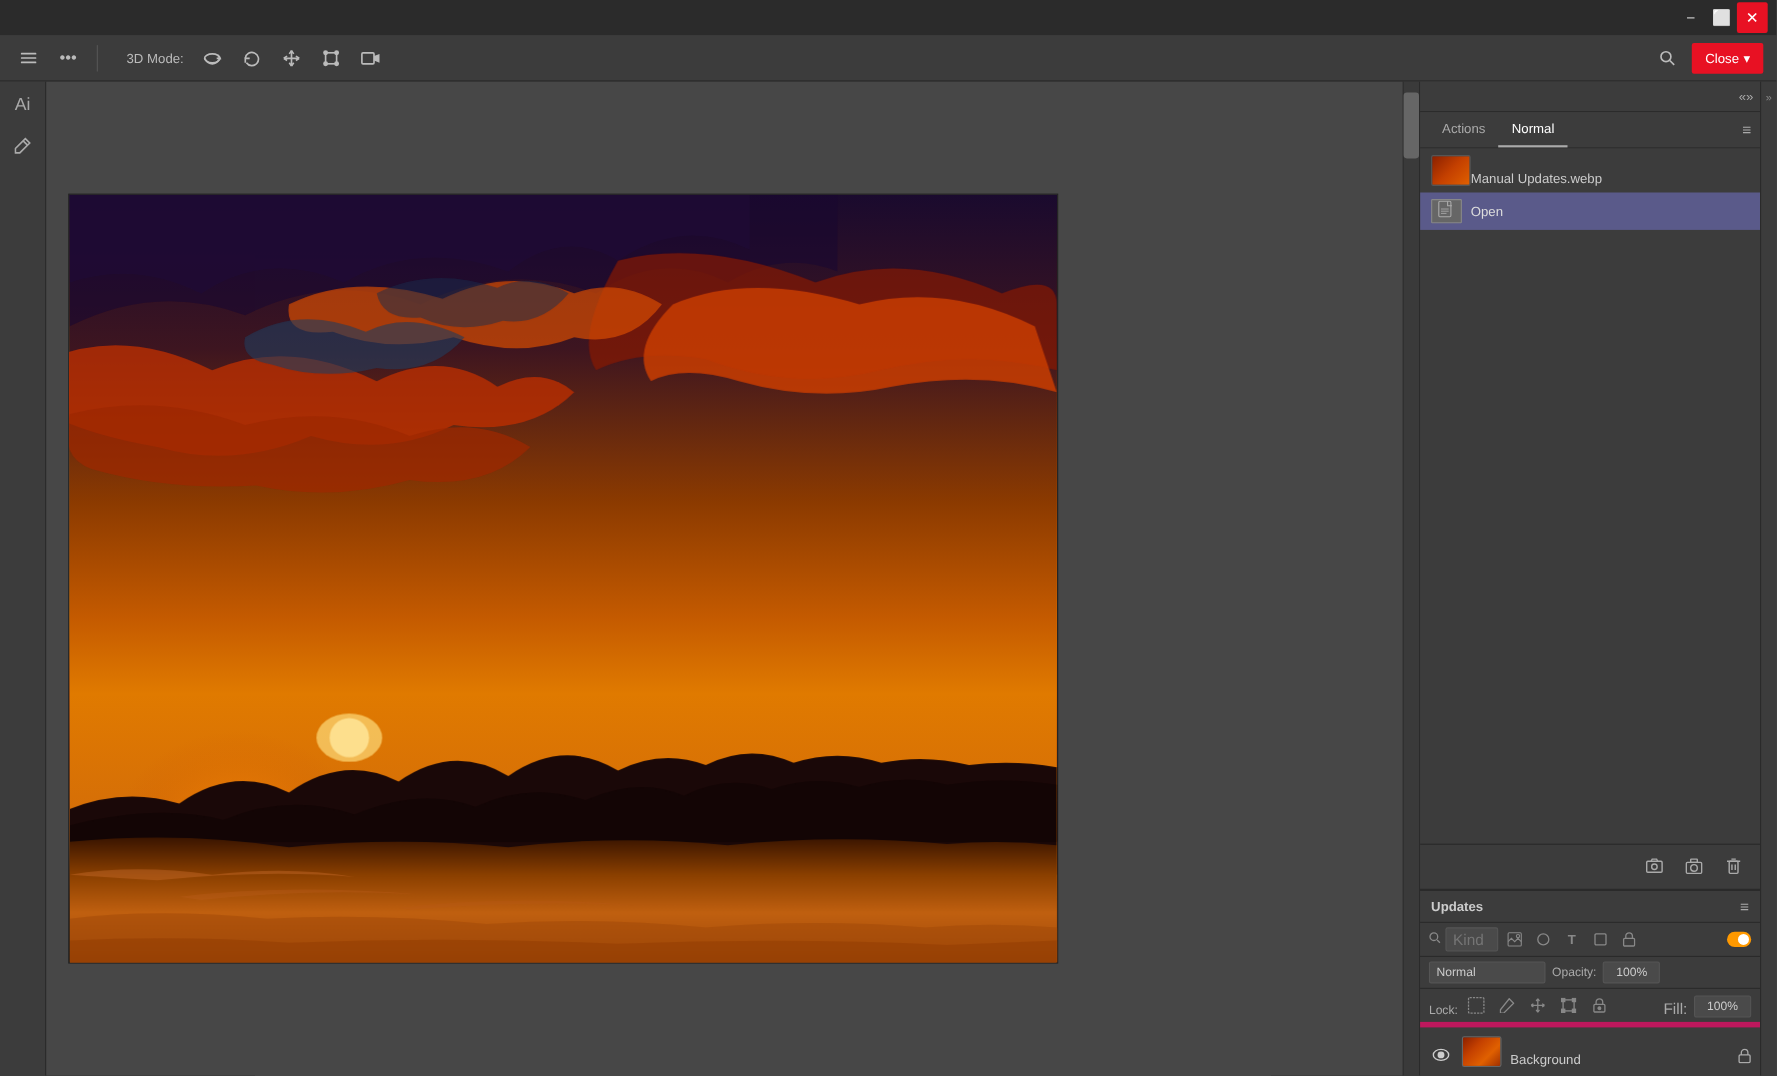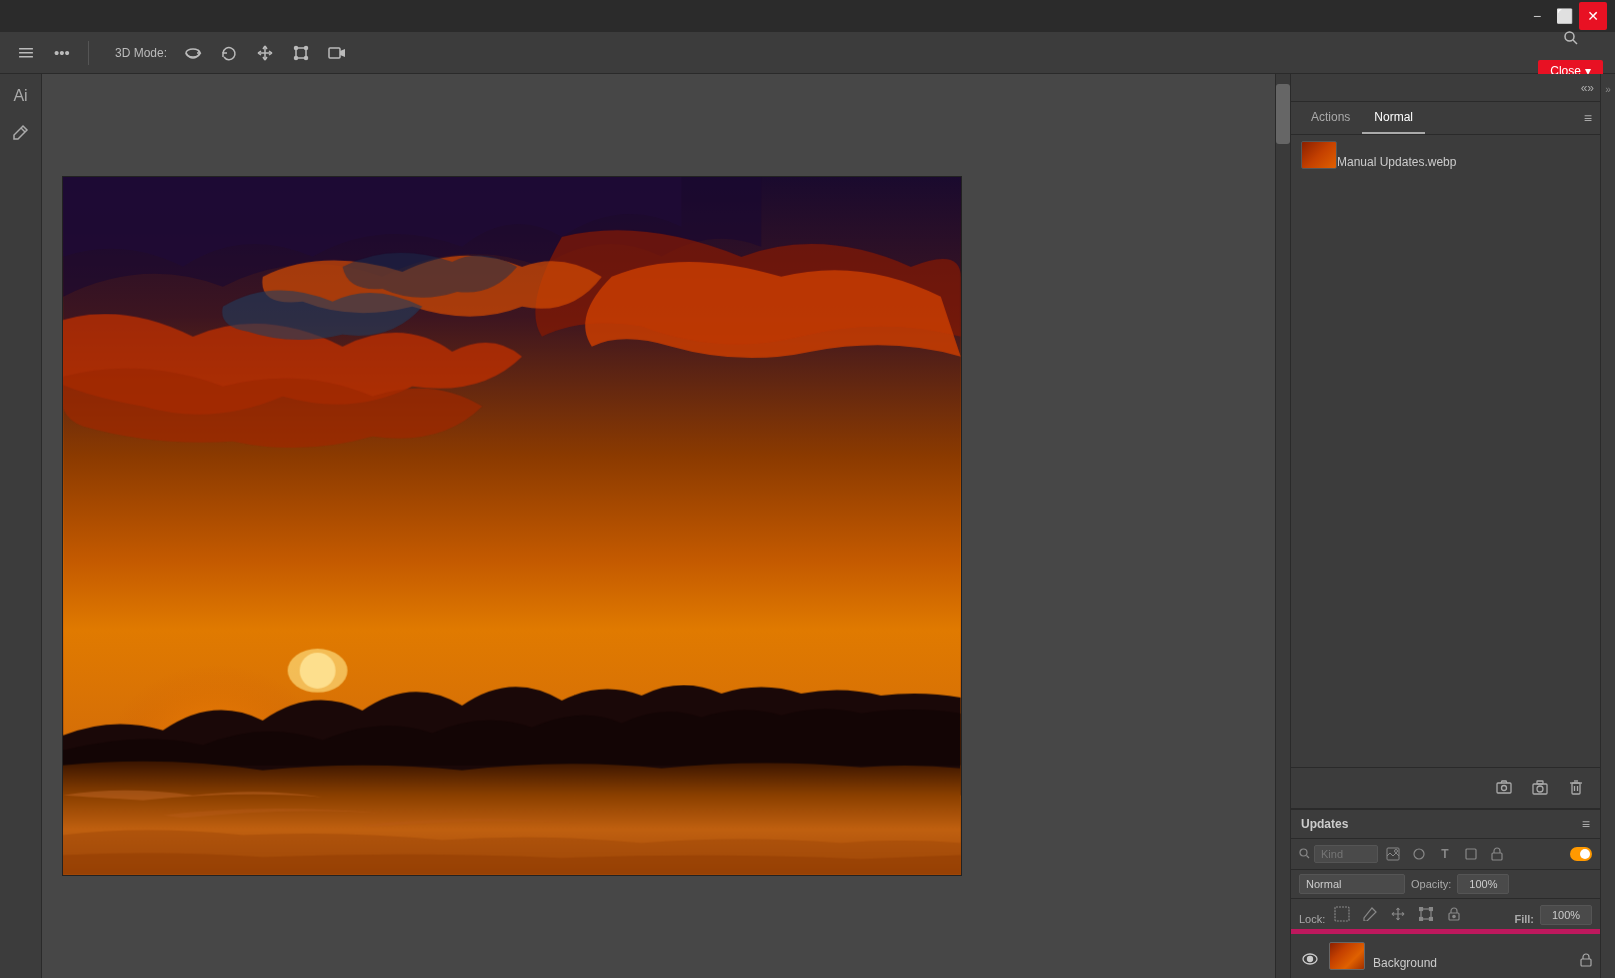--- a/index.html
+++ b/index.html
@@ -68,23 +68,21 @@
     }
     .toolbar-label {
       color: #bbb;
       font-size: 12px;
       margin-right: 4px;
       margin-left: 14px;
     }
     .toolbar-right {
       margin-left: auto;
       display: flex;
-      align-items: center;
       gap: 8px;
-      flex-direction: column;
     }
     .close-btn {
       background: #e81123;
       color: #fff;
       border: none;
       padding: 4px 12px;
       border-radius: 2px;
       cursor: pointer;
       font-size: 12px;
       display: flex;
@@ -310,22 +308,22 @@
       gap: 4px;
       border-bottom: 1px solid #2a2a2a;
     }
     .search-icon-sm { color: #888; font-size: 11px; }
     #kind-input {
       background: #4a4a4a;
       border: 1px solid #555;
       color: #aaa;
       padding: 2px 6px;
       border-radius: 2px;
-      font-size: 11px;
-      width: 64px;
+      font-size: 14px;
+      width: 48px;
     }
     .filter-icon {
       width: 22px;
       height: 22px;
       display: flex;
       align-items: center;
       justify-content: center;
       color: #888;
       font-size: 13px;
       cursor: pointer;
@@ -394,21 +392,21 @@
     .lock-icon {
       width: 22px;
       height: 22px;
       display: flex;
       align-items: center;
       justify-content: center;
       color: #888;
       font-size: 13px;
       cursor: pointer;
     }
-    .fill-label { color: #aaa; font-size: 11px; margin-left: auto; font-weight: bold; }
+    .fill-label { color: #aaa; font-size: 14px; margin-left: auto; }
     .fill-value {
       background: #4a4a4a;
       border: 1px solid #555;
       color: #ccc;
       padding: 3px 6px;
       border-radius: 2px;
       font-size: 11px;
       width: 52px;
       text-align: center;
     }
@@ -699,20 +697,33 @@
       <span class="panel-menu-icon">≡</span>
     </div>
 
     <div id="history-content">
 
       <div class="history-file-item">
         <div class="history-thumbnail" style="background:linear-gradient(135deg,#8b2000,#c44000,#e06000);"></div>
         <span class="history-file-name">Manual Updates.webp</span>
       </div>
 
+      <div class="history-open-item">
+        <div class="history-open-icon">
+
+          <svg width="18" height="20" viewBox="0 0 18 20" fill="none">
+            <rect x="2" y="1" width="11" height="14" rx="1" stroke="#aaa" stroke-width="1"></rect>
+            <path d="M10 1 L10 5 L14 5" stroke="#aaa" stroke-width="1" fill="none"></path>
+            <line x1="4" y1="8" x2="11" y2="8" stroke="#aaa" stroke-width="0.8"></line>
+            <line x1="4" y1="10" x2="11" y2="10" stroke="#aaa" stroke-width="0.8"></line>
+            <line x1="4" y1="12" x2="9" y2="12" stroke="#aaa" stroke-width="0.8"></line>
+          </svg>
+        </div>
+        <span class="history-open-label">Open</span>
+      </div>
 
     </div>
 
     <div id="history-bottom">
       <div class="history-action-btn">
         <svg width="16" height="16" viewBox="0 0 16 16" fill="none" stroke="#aaa" stroke-width="1.3">
           <rect x="1" y="3" width="14" height="10" rx="1"></rect>
           <path d="M5 3 L6 1 L10 1 L11 3"></path>
           <circle cx="8" cy="8" r="2.5"></circle>
         </svg>

